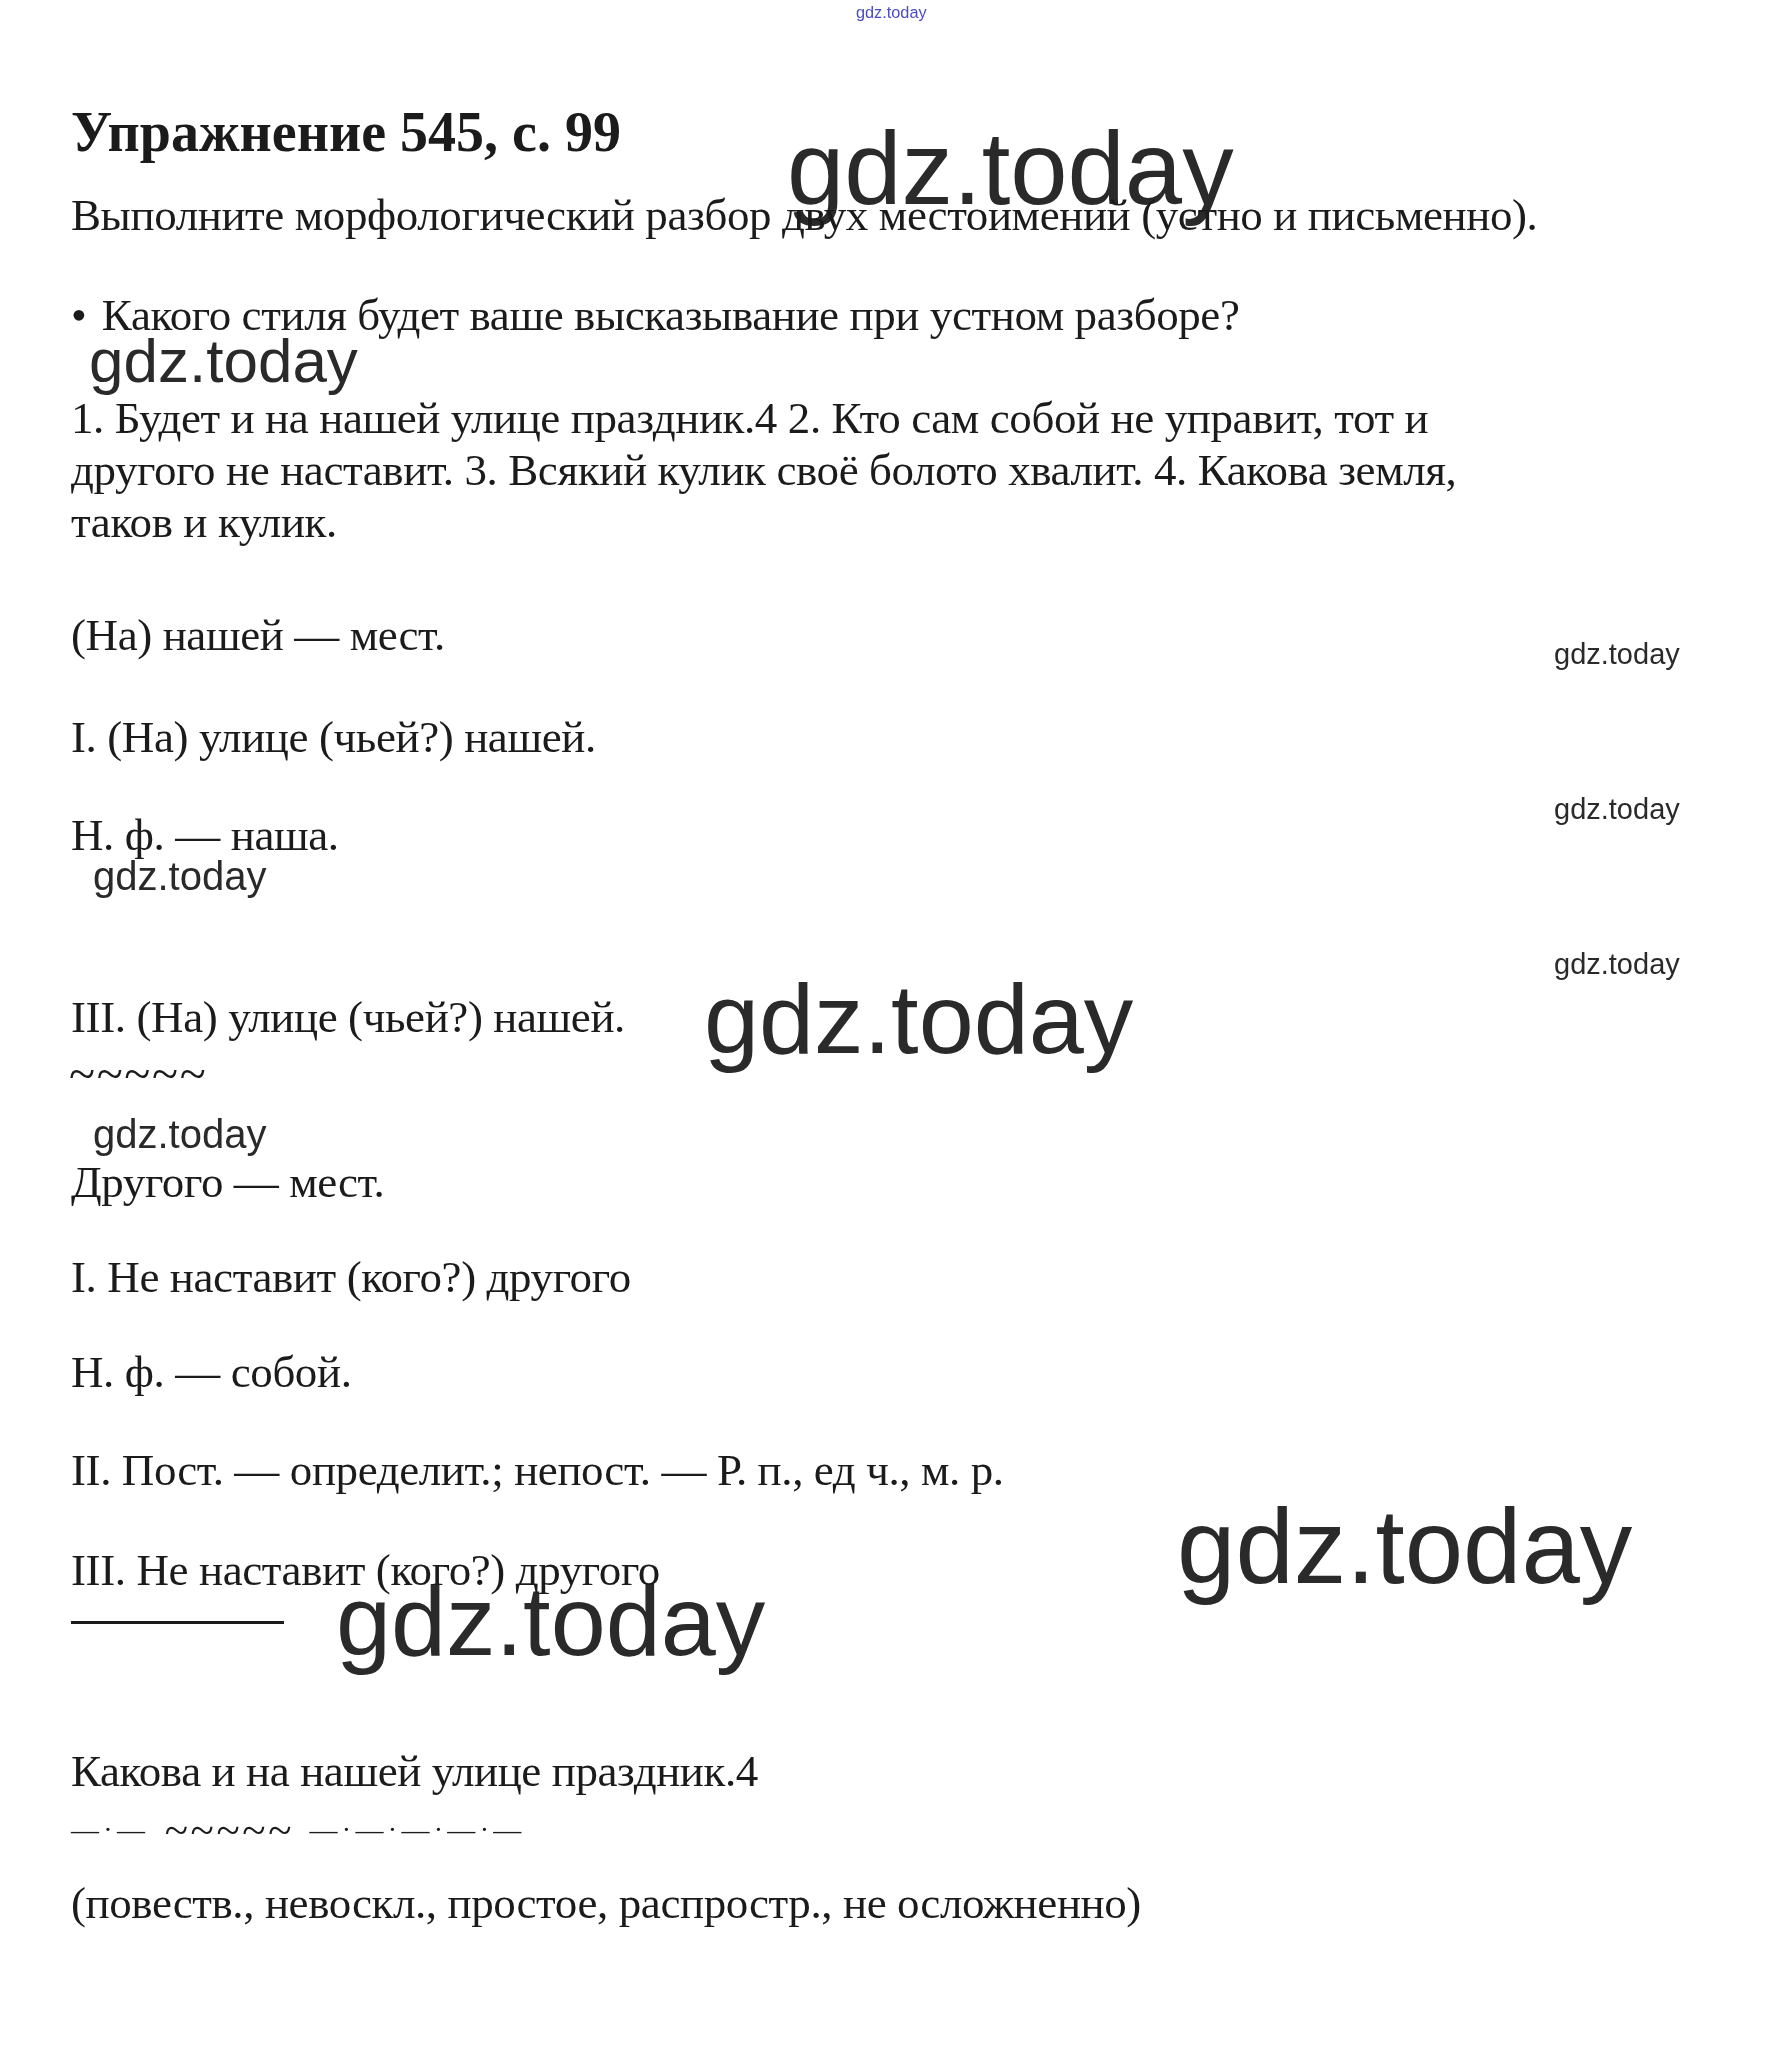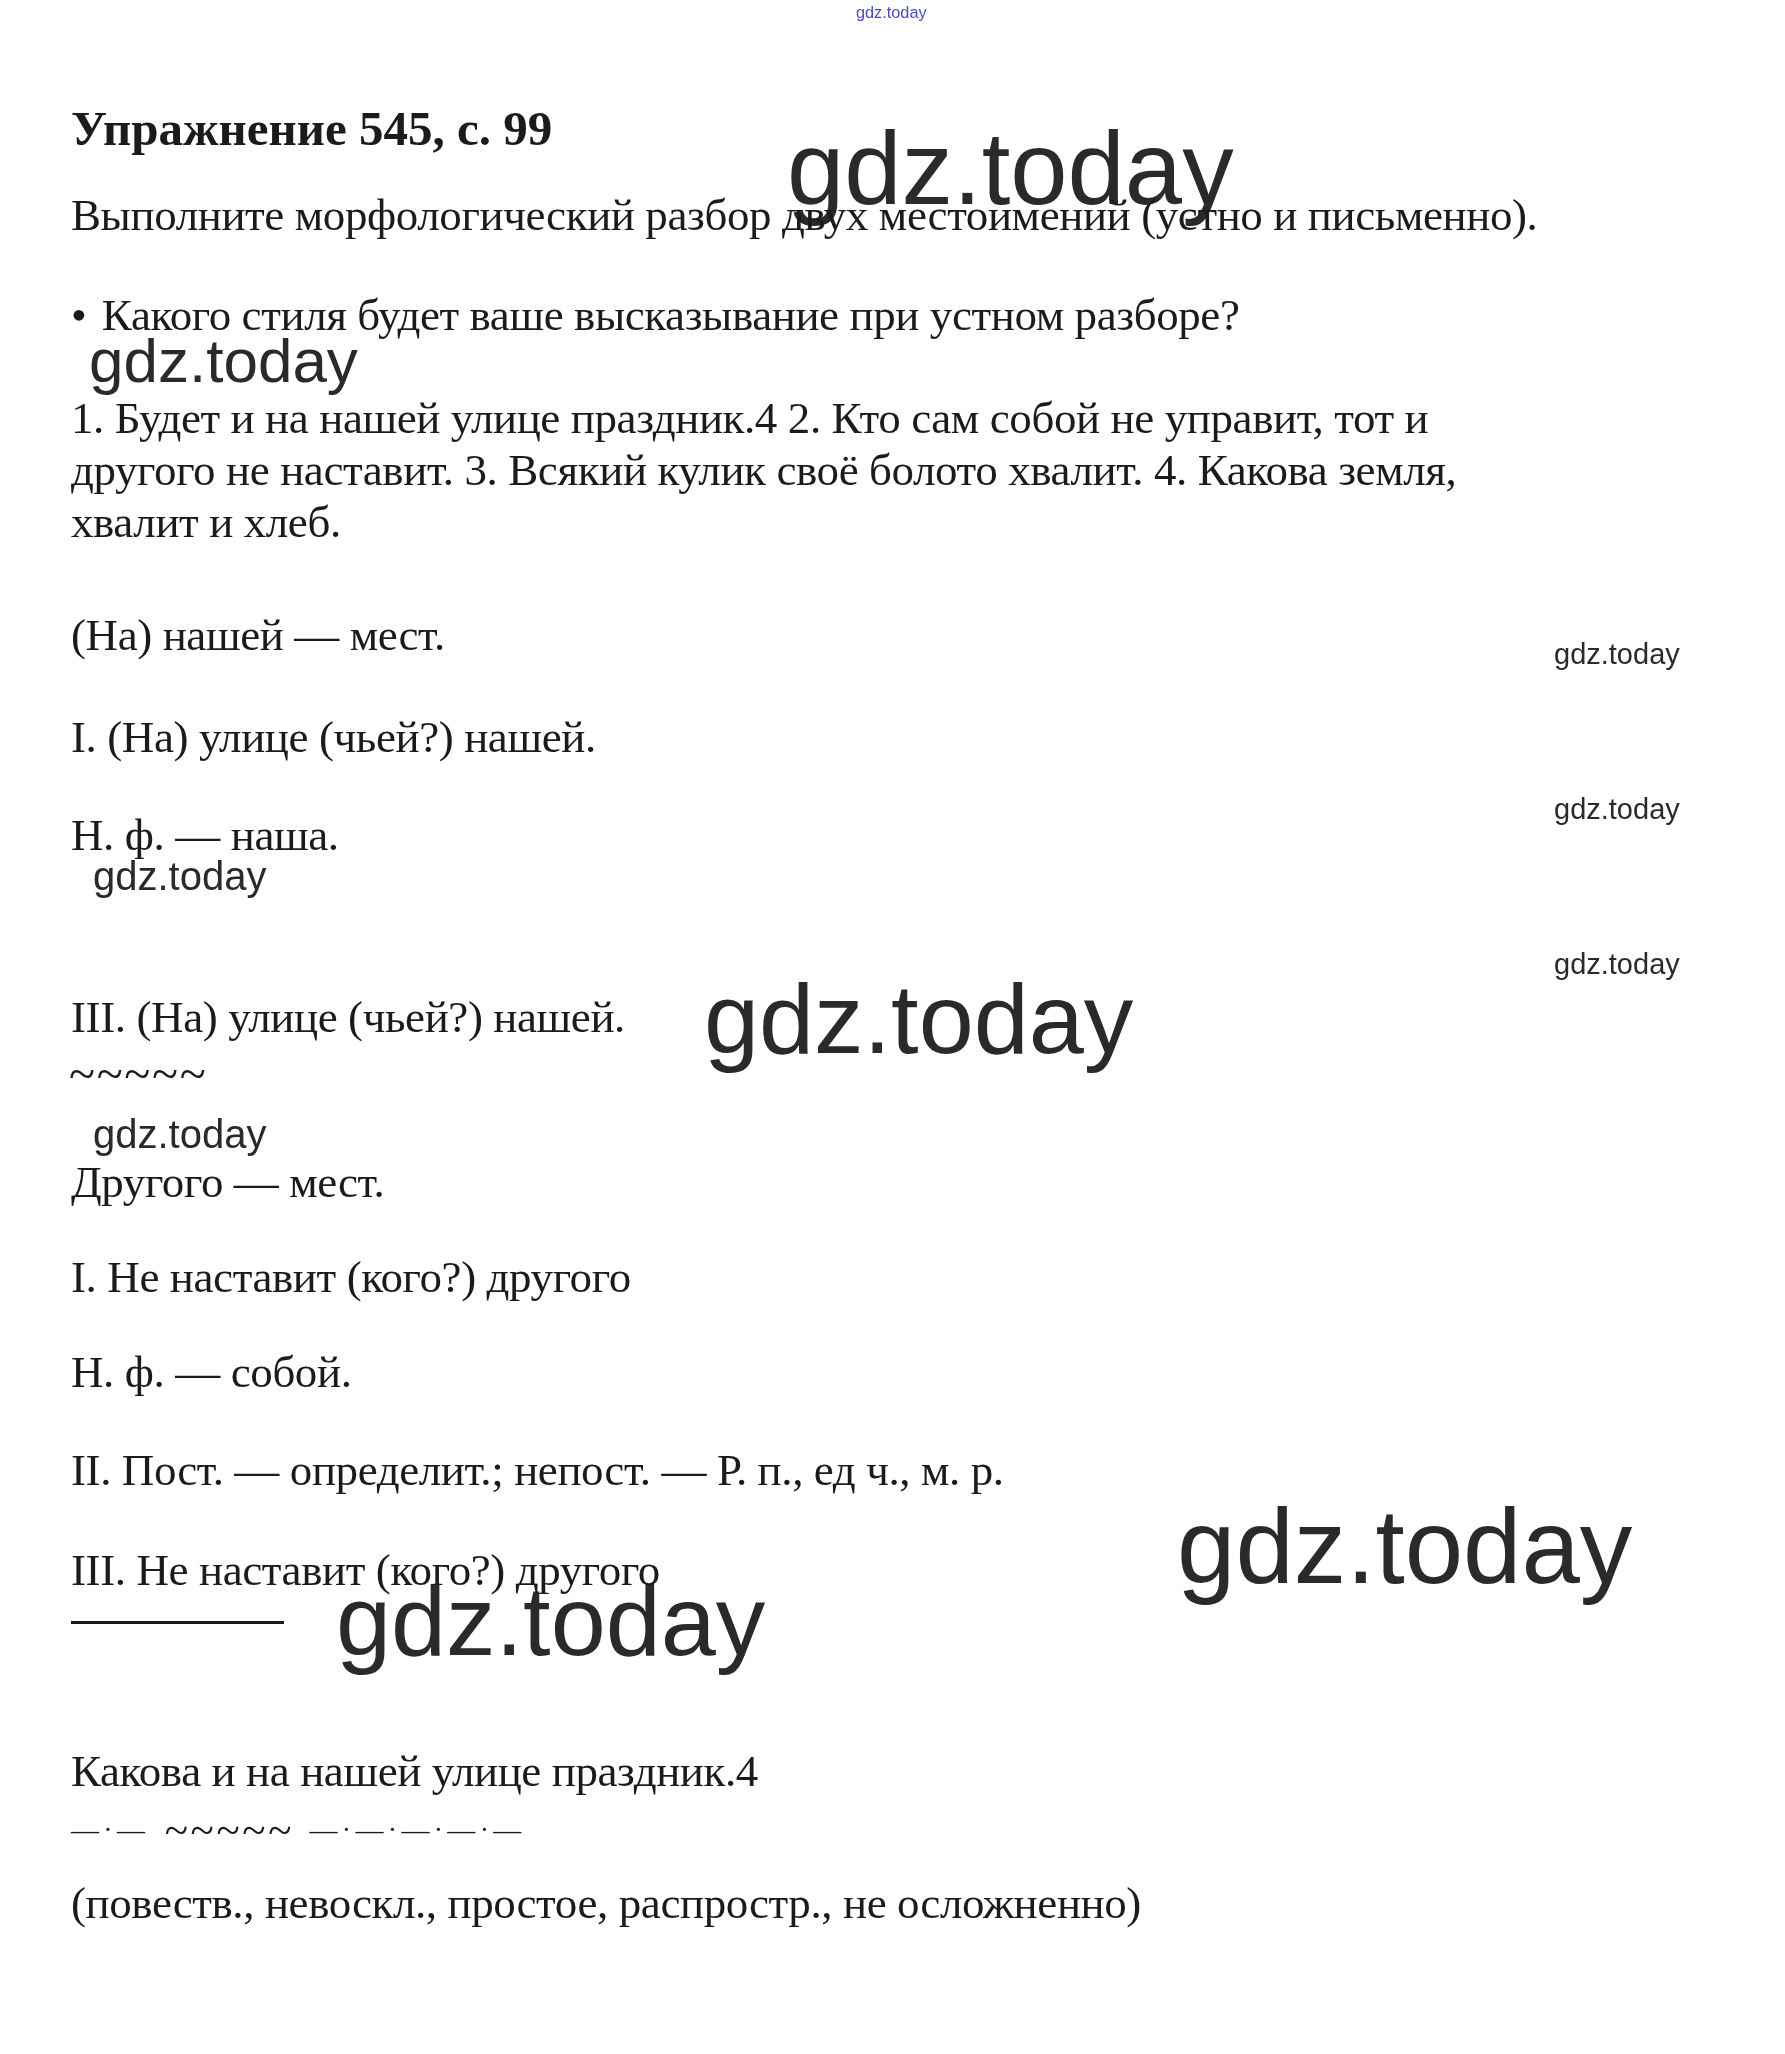--- a/index.html
+++ b/index.html
@@ -12,21 +12,21 @@
     font-family: "Liberation Serif", serif;
     overflow: hidden;
   }
   .tline {
     position: absolute;
     white-space: nowrap;
     font-size: 45px;
     letter-spacing: -0.4px;
     color: #1b1b1b;
   }
-  .title { font-weight: bold; font-size: 49px; letter-spacing: 0; }
+  .title { font-weight: bold; font-size: 56px; letter-spacing: 0; }
   .wm {
     position: absolute;
     white-space: nowrap;
     font-family: "Liberation Sans", sans-serif;
     font-weight: 300;
     color: #2a2a2a;
   }
   .wm-blue { color: #4a4ac8; font-size: 16.3px; }
   .wm-big1 { font-size: 103px; }
   .wm-big2 { font-size: 99px; }
@@ -80,21 +80,21 @@
   <div class="tline title" style="left:71px; top:100px;">Упражнение 545, с. 99</div>
 
   <div class="tline" style="left:71px; top:189px;">Выполните морфологический разбор двух местоимений (устно и письменно).</div>
 
   <div class="tline" style="left:71px; top:289px;">
     <span class="bullet">•</span><span>Какого стиля будет ваше высказывание при устном разборе?</span>
   </div>
 
   <div class="tline" style="left:71px; top:392px;">1. Будет и на нашей улице праздник.4 2. Кто сам собой не управит, тот и</div>
   <div class="tline" style="left:71px; top:444px;">другого не наставит. 3. Всякий кулик своё болото хвалит. 4. Какова земля,</div>
-  <div class="tline" style="left:71px; top:496px;">хвалит и хлеб.</div>
+  <div class="tline" style="left:71px; top:496px;">таков и кулик.</div>
 
   <div class="tline" style="left:71px; top:609px;">(На) нашей — мест.</div>
   <div class="tline" style="left:71px; top:711px;">I. (На) улице (чьей?) нашей.</div>
   <div class="tline" style="left:71px; top:809px;">Н. ф. — наша.</div>
   <div class="tline" style="left:71px; top:991px;">III. (На) улице (чьей?) нашей.</div>
   <div class="wavy" style="left:69px; top:1046px;">~~~~~</div>
 
   <div class="tline" style="left:71px; top:1156px;">Другого — мест.</div>
   <div class="tline" style="left:71px; top:1251px;">I. Не наставит (кого?) другого</div>
   <div class="tline" style="left:71px; top:1346px;">Н. ф. — собой.</div>

